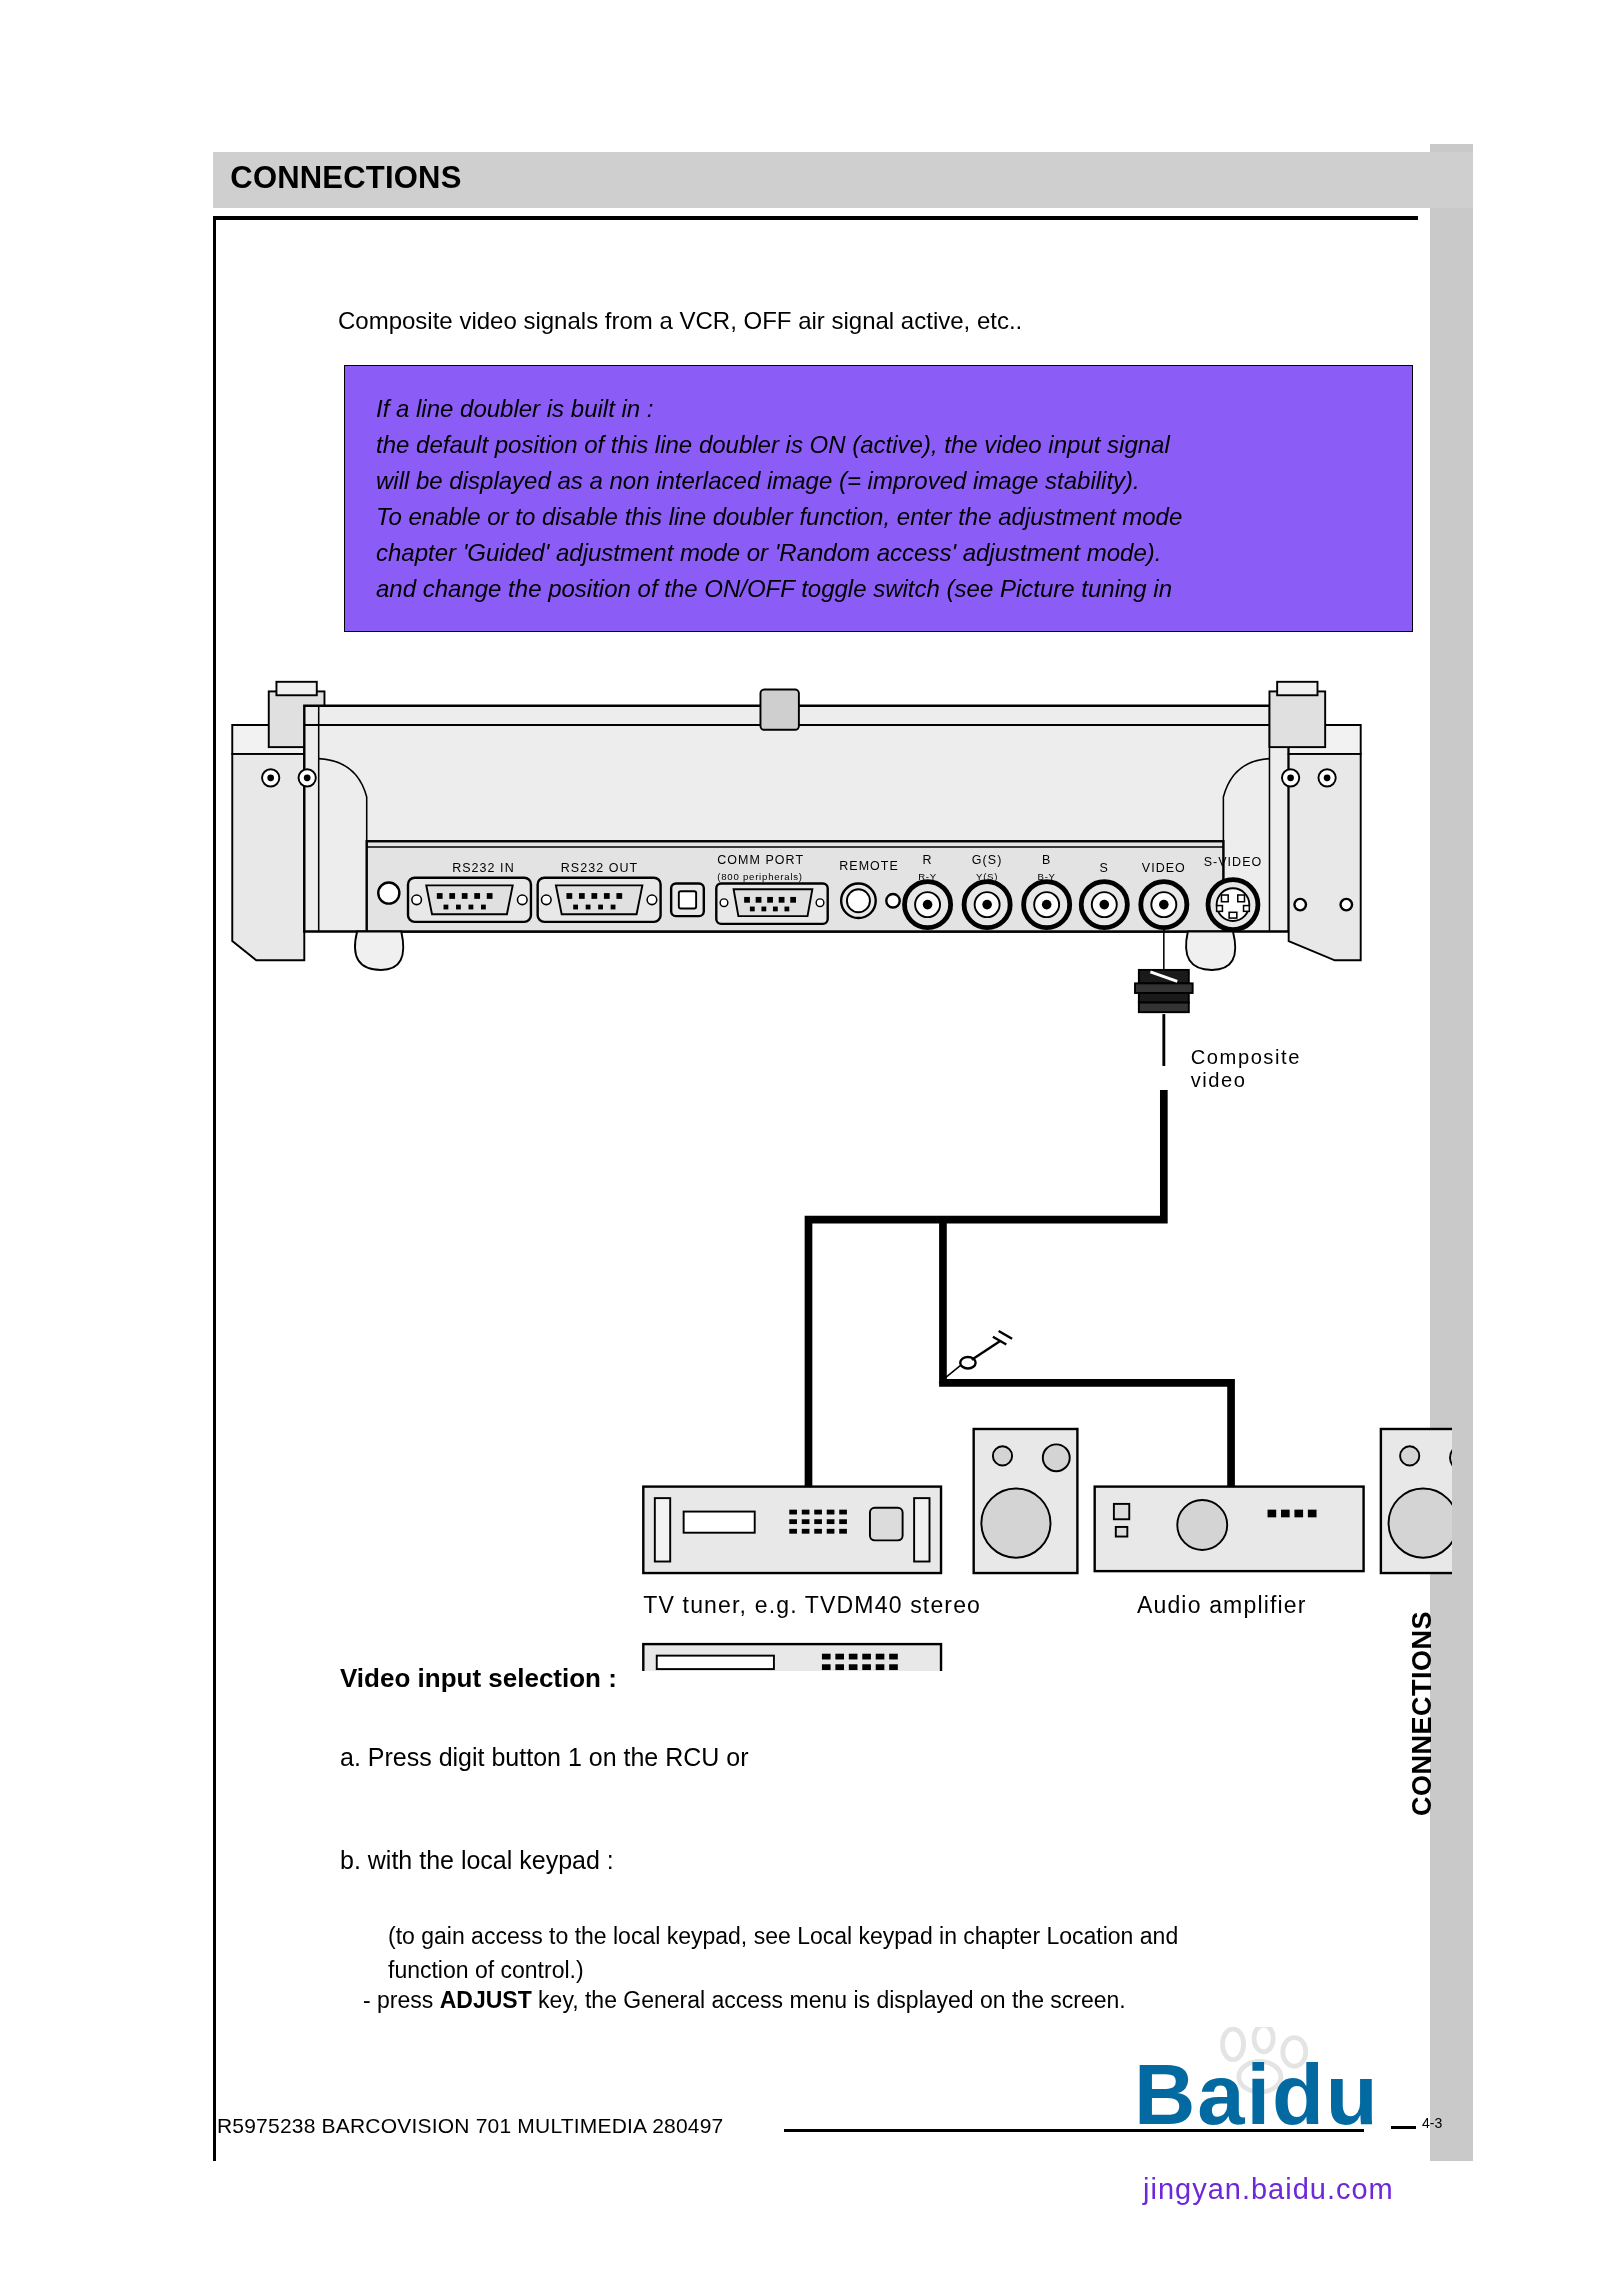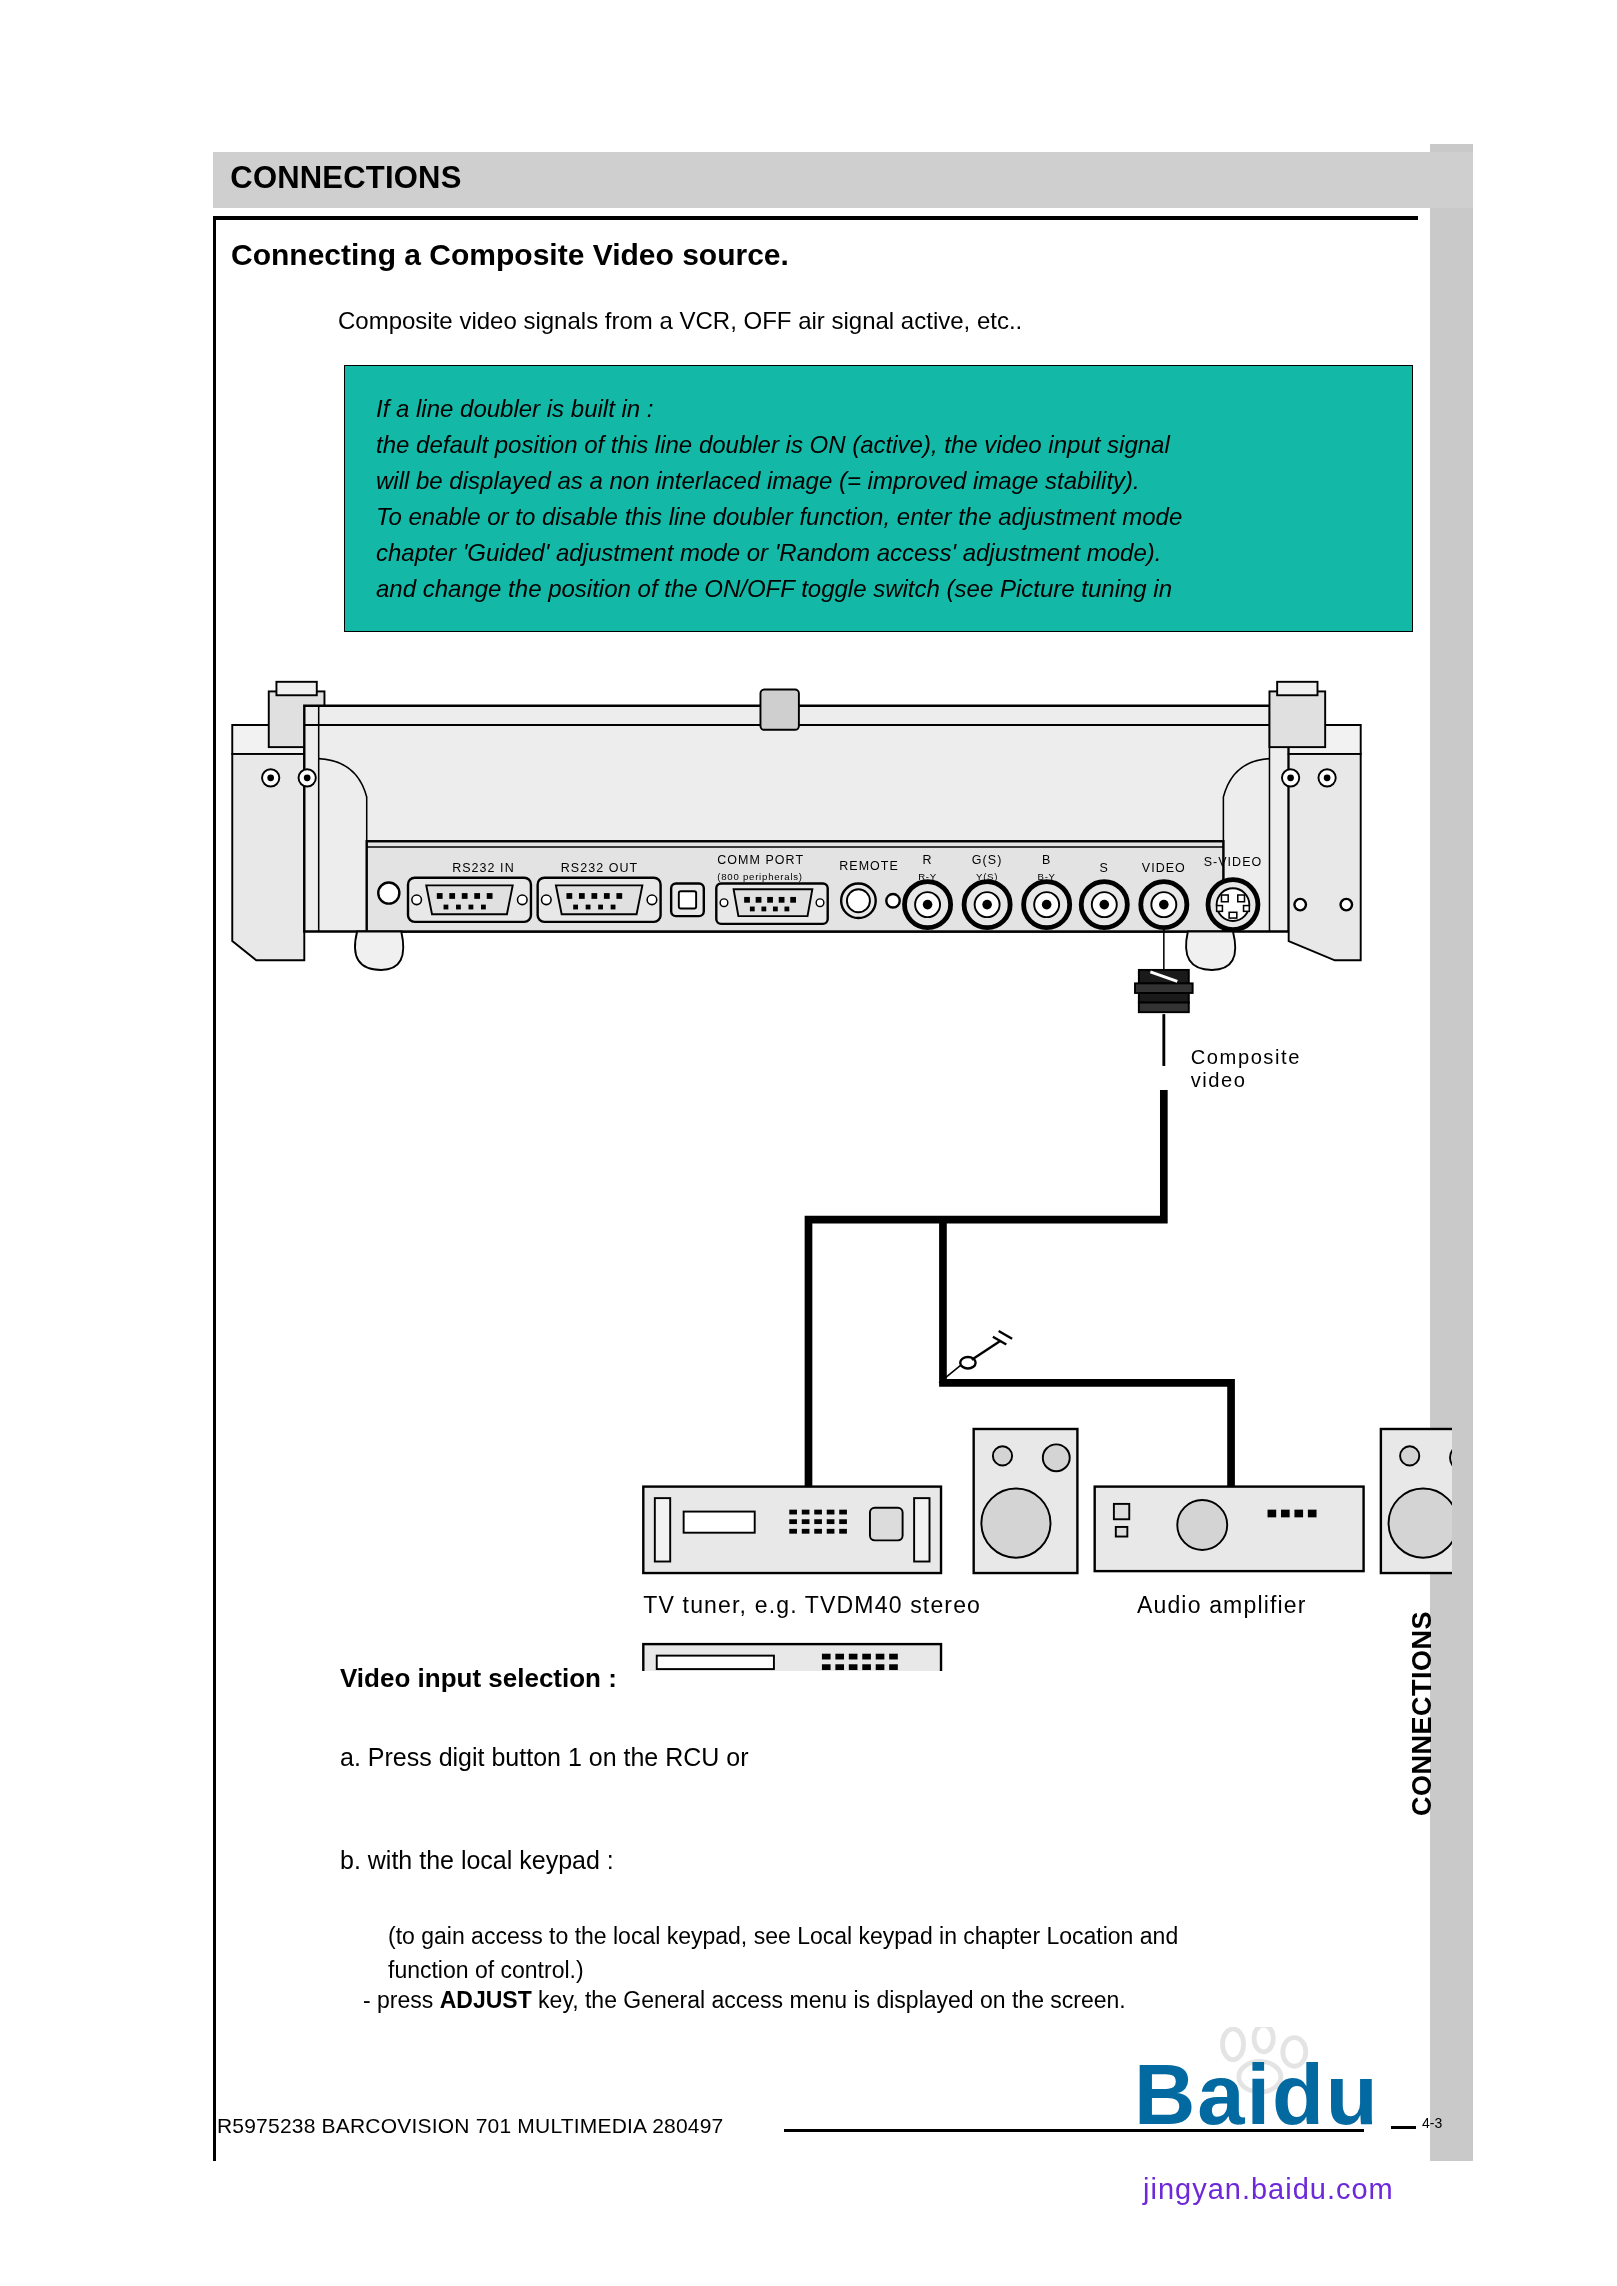--- a/index.html
+++ b/index.html
@@ -40,21 +40,21 @@
     font-size:30px;font-weight:bold;letter-spacing:0px;
   }
   .p-intro{
     position:absolute;left:338px;top:307px;
     font-size:24px;
   }
 
   
   .note-box{
     position:absolute;left:344px;top:365px;width:1069px;height:267px;
-    border:1.9px solid #000;background:#14b8a6;box-sizing:border-box;
+    border:1.9px solid #000;background:#8b5cf6;box-sizing:border-box;
   }
   .note-box .lines{
     position:absolute;left:31px;top:25px;width:1018px;
     font-size:24px;font-style:italic;line-height:36px;
   }
 
   
   #artwork{position:absolute;left:213px;top:653px;width:1239px;height:1018px;}
 
   
@@ -128,21 +128,20 @@
 
   <div class="right-strip"></div>
 
   <div class="chapter-band">
     <div class="txt">CONNECTIONS</div>
   </div>
 
   <div class="top-rule"></div>
   <div class="left-rule"></div>
 
-  <div class="h-section">Connecting a Composite Video source.</div>
   <div class="p-intro">Composite video signals from a VCR, OFF air signal active, etc..</div>
 
   <div class="note-box">
     <div class="lines">
       <div>If a line doubler is built in :</div>
       <div>the default position of this line doubler is ON (active), the video input signal</div>
       <div>will be displayed as a non interlaced image (= improved image stability).</div>
       <div>To enable or to disable this line doubler function, enter the adjustment mode</div>
       <div>chapter 'Guided' adjustment mode or 'Random access' adjustment mode).</div>
       <div>and change the position of the ON/OFF toggle switch (see Picture tuning in</div>

